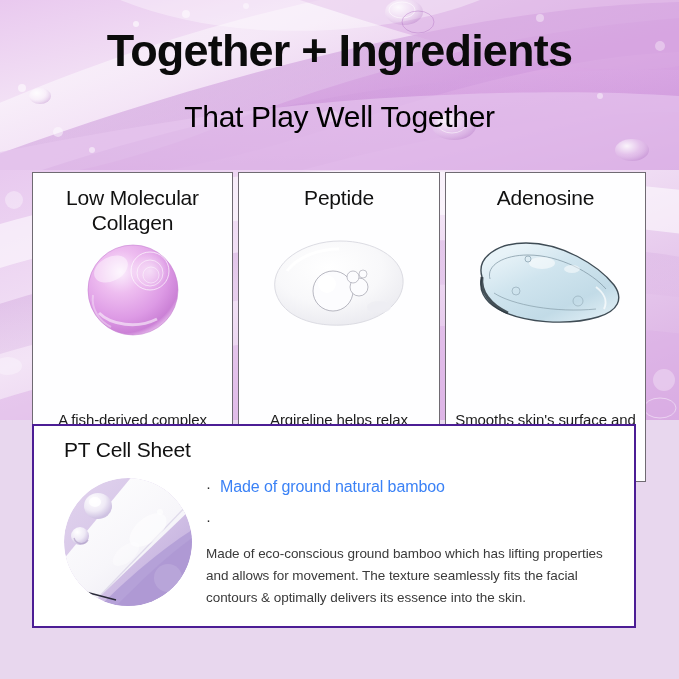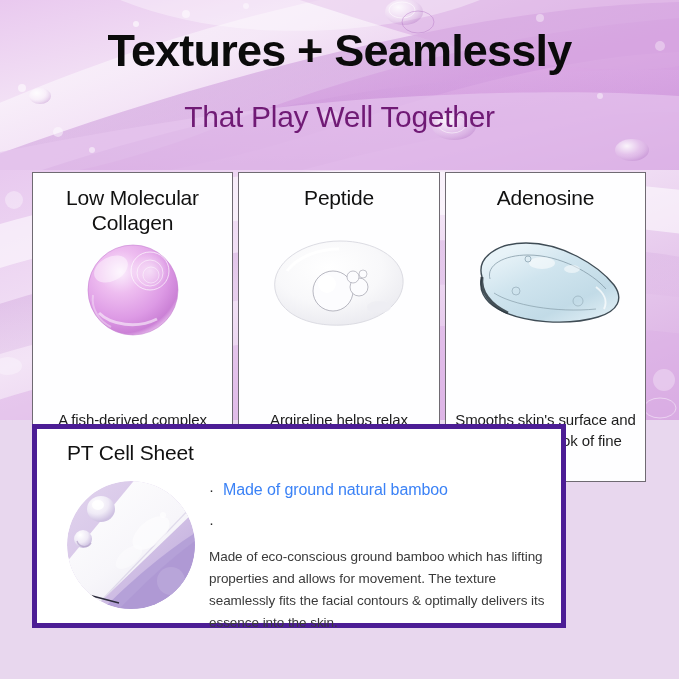--- a/index.html
+++ b/index.html
@@ -45,21 +45,21 @@
     white-space: nowrap;
   }
   #hero-subtitle {
     position: absolute;
     left: 0; top: 102px;
     width: 679px;
     text-align: center;
     font-size: 30px;
     font-weight: 400;
     letter-spacing: -0.3px;
-    color: #701a75;
+    color: #000000;
     line-height: 1;
     z-index: 5;
     white-space: nowrap;
   }
 
   
   #texture-band {
     position: absolute;
     left: 0; top: 170px;
     width: 679px;
@@ -111,24 +111,24 @@
   }
   #card-0 .card-art { top: 62px; }
   #card-1 .card-art { top: 56px; }
   #card-2 .card-art { top: 56px; }
 
   
   #sheet-panel {
     position: absolute;
     left: 32px;
     top: 424px;
-    width: 534px;
+    width: 604px;
     height: 204px;
     background: #ffffff;
-    border: 5px solid #4c1d95;
+    border: 2px solid #4c1d95;
     box-sizing: border-box;
     z-index: 6;
   }
   #sheet-title {
     position: absolute;
     left: 30px;
     top: 12px;
     font-size: 21px;
     color: #111;
     letter-spacing: -0.2px;
@@ -229,21 +229,21 @@
         <circle cx="92" cy="150" r="3" fill="#ffffff" fill-opacity="0.5"></circle>
         <circle cx="136" cy="24" r="3" fill="#ffffff" fill-opacity="0.6"></circle>
         <circle cx="186" cy="14" r="4" fill="#ffffff" fill-opacity="0.5"></circle>
         <circle cx="246" cy="6" r="3" fill="#ffffff" fill-opacity="0.45"></circle>
         <circle cx="540" cy="18" r="4" fill="#ffffff" fill-opacity="0.4"></circle>
         <circle cx="600" cy="96" r="3" fill="#ffffff" fill-opacity="0.45"></circle>
         <circle cx="660" cy="46" r="5" fill="#ffffff" fill-opacity="0.35"></circle>
         <ellipse cx="330" cy="116" rx="9" ry="6" fill="#ffffff" fill-opacity="0.28"></ellipse>
       </g>
     </svg>
-    <div id="hero-title">Textures + Seamlessly</div>
+    <div id="hero-title">Together + Ingredients</div>
     <div id="hero-subtitle">That Play Well Together</div>
   </div>
 
   <div id="texture-band">
     <svg width="679" height="250" viewBox="0 0 679 250">
       <defs>
         <linearGradient id="bbase" x1="0" y1="0" x2="1" y2="1">
           <stop offset="0%" stop-color="#e8c9ef"></stop>
           <stop offset="40%" stop-color="#f3e4f6"></stop>
           <stop offset="100%" stop-color="#d7a8e1"></stop>

